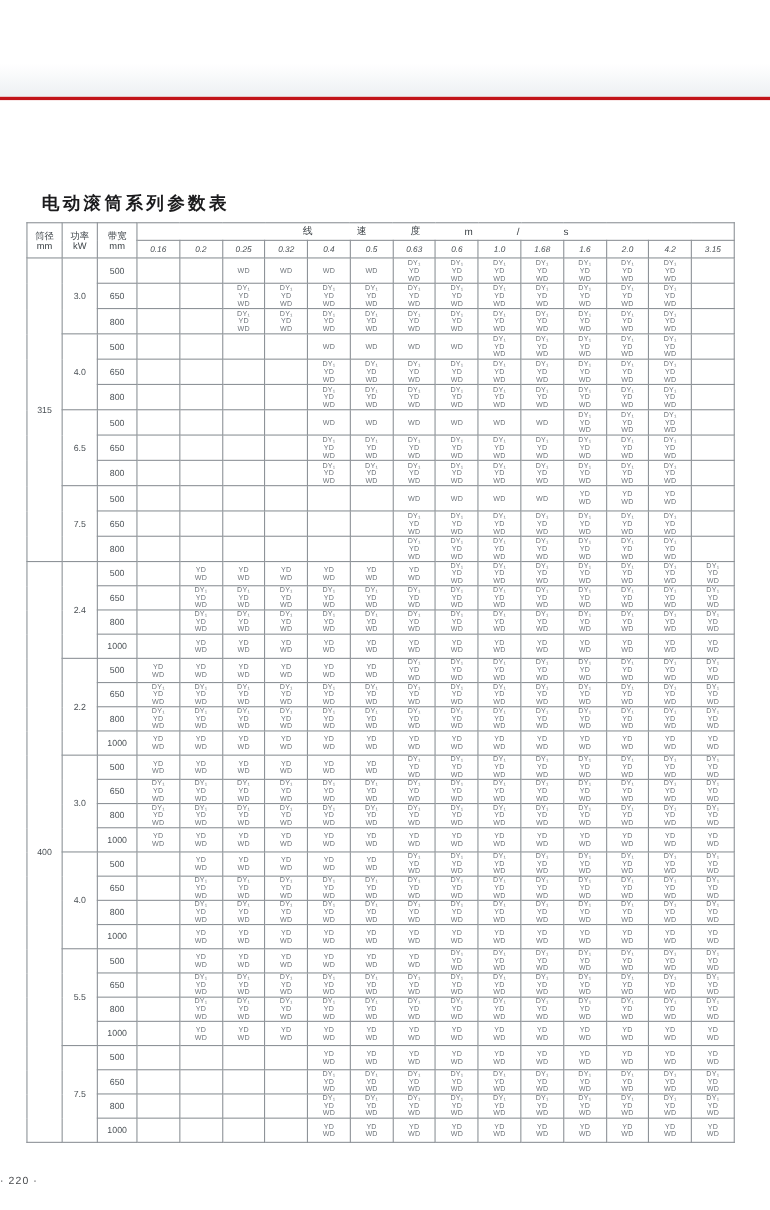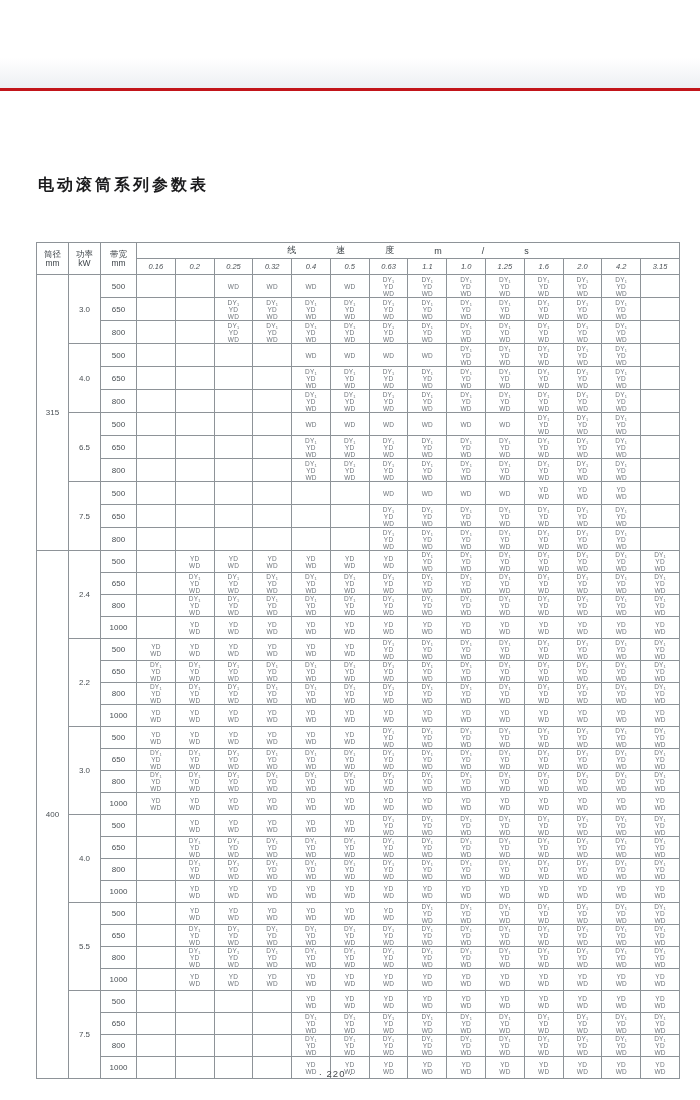--- a/index.html
+++ b/index.html
@@ -5,35 +5,35 @@
   html,body{margin:0;padding:0;}
   body{
     width:700px;height:1100px;position:relative;background:#ffffff;
     font-family:"Liberation Sans", sans-serif;overflow:hidden;
   }
   .header-shade{position:absolute;left:0;top:58px;width:700px;height:30px;
     background:linear-gradient(#ffffff,#edf0f3);}
   .red-rule{position:absolute;left:0;top:88px;width:700px;height:3px;background:#c2151a;}
   .doc-title{position:absolute;left:38px;top:164px;font-size:16px;font-weight:bold;
     letter-spacing:3px;color:#1b1b1d;text-align:right;}
-  .tbl-wrap{position:absolute;left:36px;top:202px;width:548px;margin-top:40px;}
+  .tbl-wrap{position:absolute;left:24px;top:202px;width:548px;}
   table{border-collapse:collapse;table-layout:fixed;width:644px;border:1.5px solid #6d7277;}
   th,td{border:1px solid #8e9398;padding:0;margin:0;text-align:center;vertical-align:middle;
     overflow:hidden;background:#ffffff;}
   thead{border-bottom:1.5px solid #6d7277;}
   thead tr{height:16px;}
   tr.s315{height:23px;}
   tr.s400{height:22px;}
   .colhead{font-weight:normal;font-size:8.5px;line-height:8.5px;color:#3d4348;}
   .speedtitle{font-weight:normal;font-size:9px;color:#3d4348;}
   .speedtitle .tokens{display:flex;justify-content:center;gap:40px;align-items:center;}
   .speednum{font-weight:normal;font-size:7.5px;color:#4a5055;font-style:italic;}
   .diam,.power,.belt{font-size:8px;color:#4a5055;}
   .cell-line{font-size:6.5px;line-height:7px;color:#70767c;letter-spacing:0.2px;}
-  .page-number{position:absolute;left:0;top:1068px;width:672px;text-align:center;
+  .page-number{position:absolute;left:0;top:1068px;width:672px;text-align:left;
     font-size:9.5px;color:#46494c;letter-spacing:1px;}
 </style>
 </head>
 <body>
 
 <div class="header-shade"></div>
 <div class="red-rule"></div>
 
 <h1 class="doc-title">电动滚筒系列参数表</h1>
 
@@ -84,23 +84,23 @@
           </th>
         </tr>
         <tr>
           <th class="speednum">0.16</th>
           <th class="speednum">0.2</th>
           <th class="speednum">0.25</th>
           <th class="speednum">0.32</th>
           <th class="speednum">0.4</th>
           <th class="speednum">0.5</th>
           <th class="speednum">0.63</th>
-          <th class="speednum">1.1</th>
+          <th class="speednum">0.6</th>
           <th class="speednum">1.0</th>
-          <th class="speednum">1.25</th>
+          <th class="speednum">1.68</th>
           <th class="speednum">1.6</th>
           <th class="speednum">2.0</th>
           <th class="speednum">4.2</th>
           <th class="speednum">3.15</th>
         </tr>
       </thead>
     <tbody>
         <tr class="s315">
           <td rowspan="12" class="diam">315</td>
           <td rowspan="3" class="power">3.0</td>

